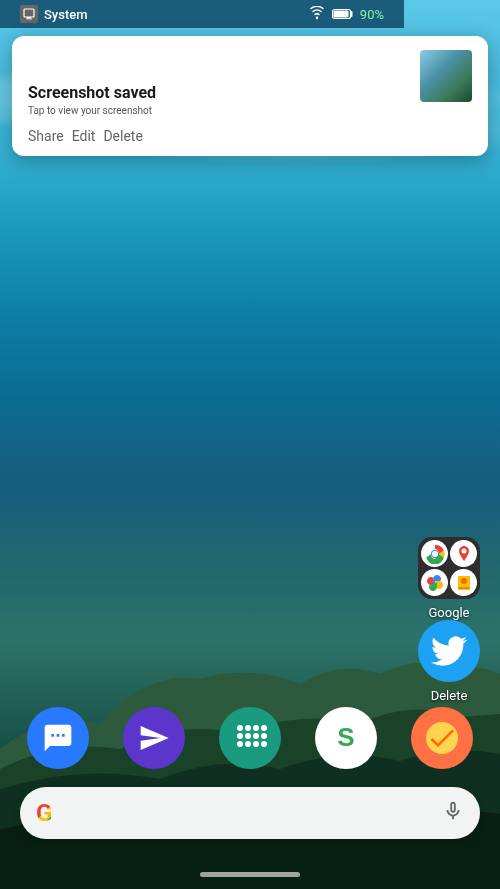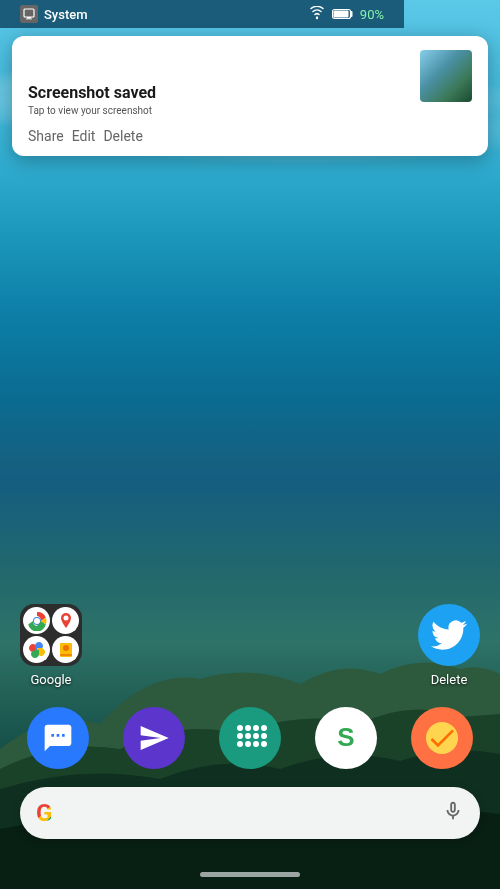--- a/index.html
+++ b/index.html
@@ -192,21 +192,22 @@
       right: 0;
       z-index: 10;
     }
 
     
     .app-row-top {
       display: flex;
       justify-content: space-between;
       align-items: flex-end;
       padding: 0 20px;
-      margin-bottom: 20px;
+      margin-bottom: 4px;
+      flex-direction: column;
     }
 
     
     .app-row-bottom {
       display: flex;
       justify-content: space-around;
       align-items: flex-end;
       padding: 0 10px;
       margin-bottom: 0;
     }

